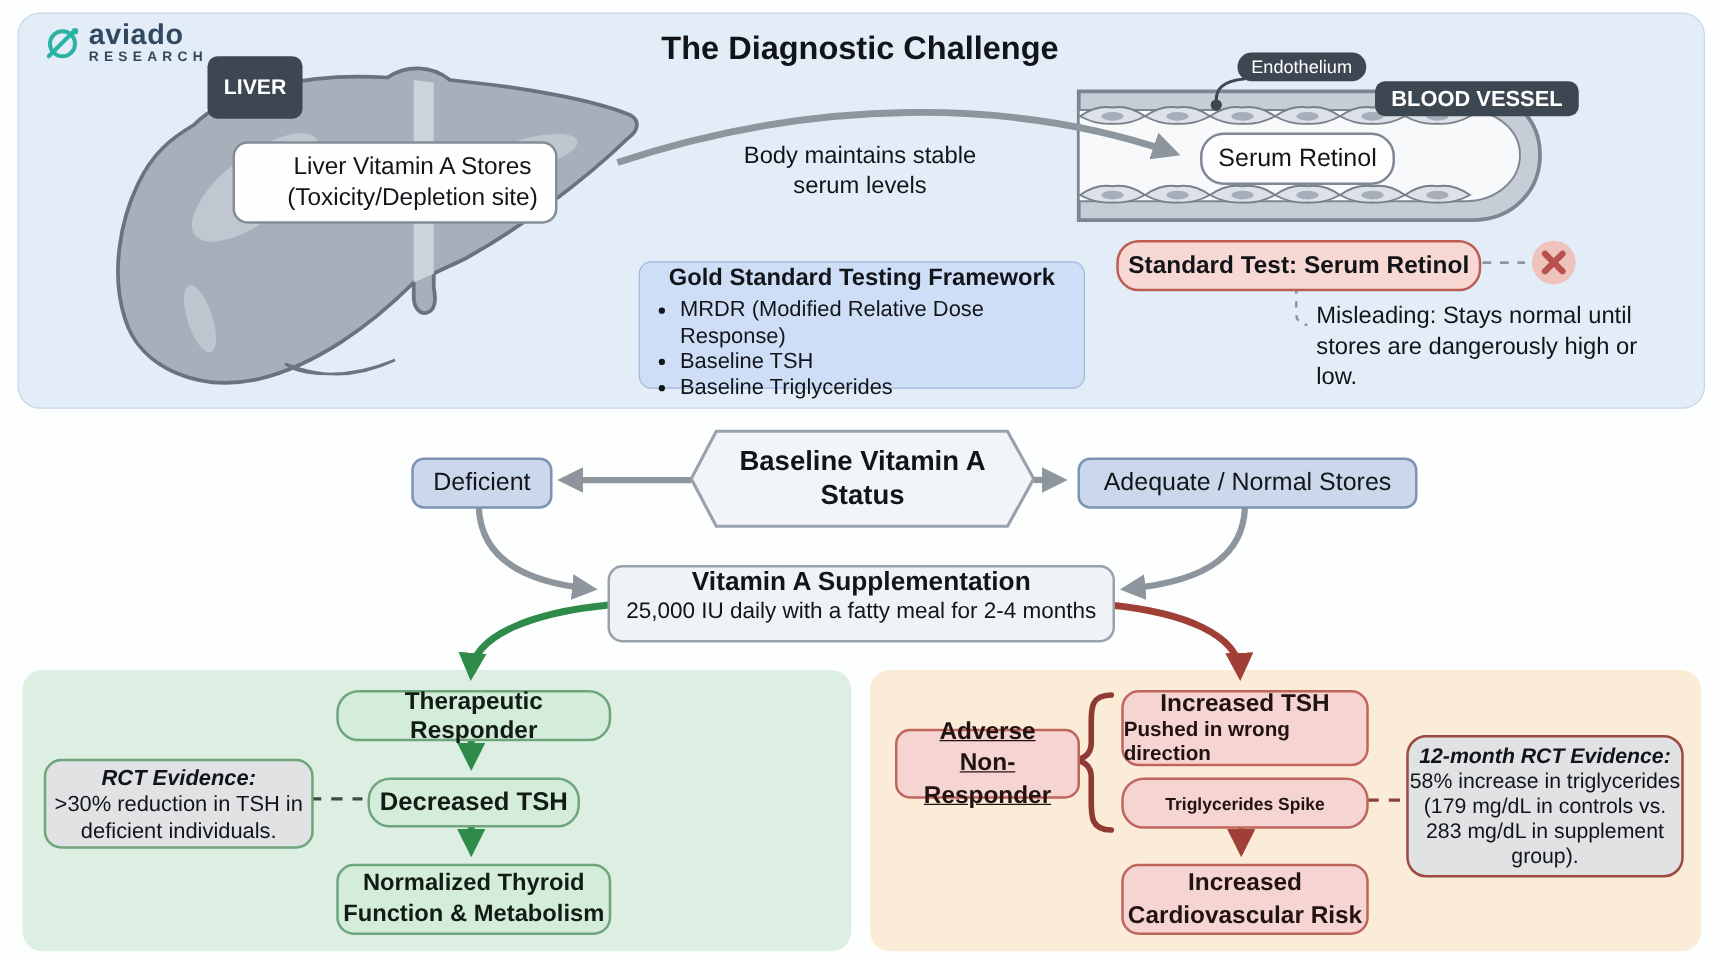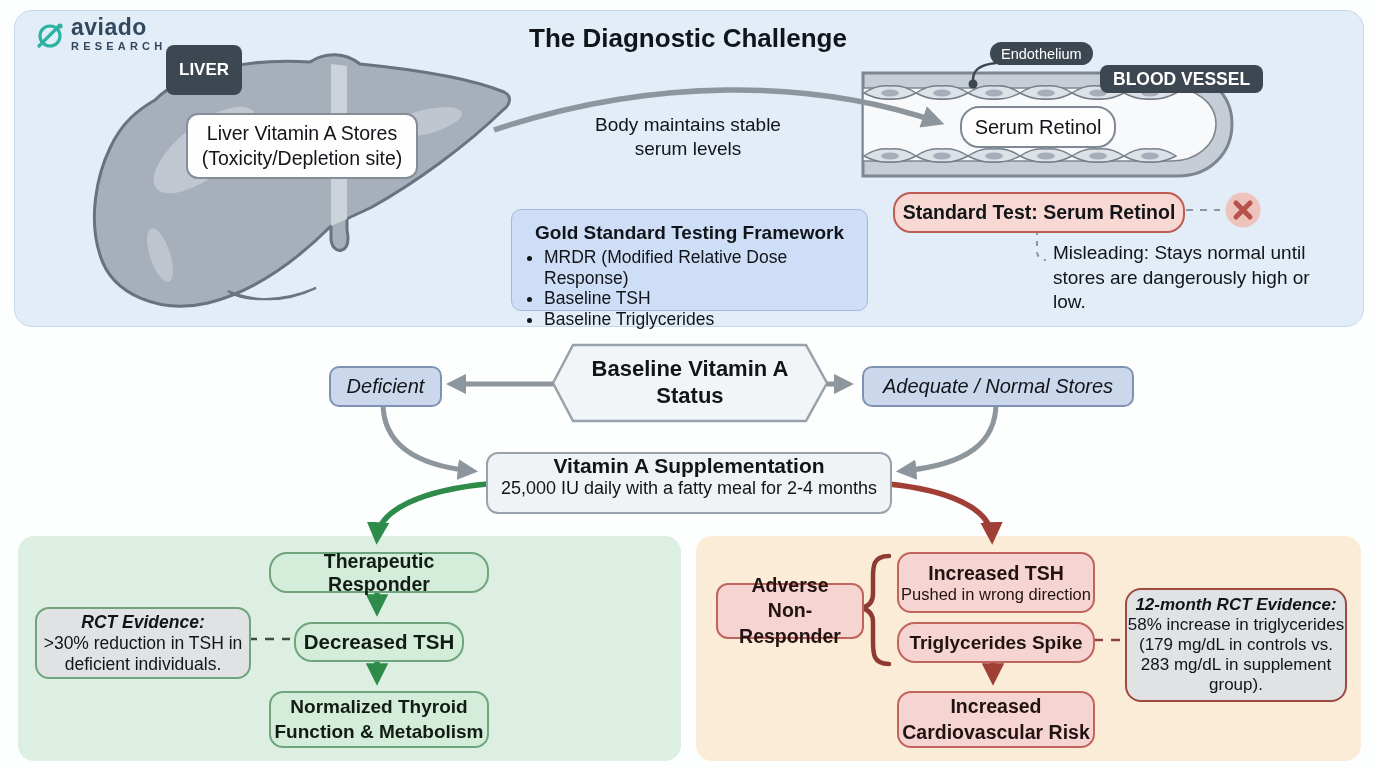--- a/index.html
+++ b/index.html
@@ -9,29 +9,29 @@
   .pre{white-space:pre-line;}
   .center{display:flex;align-items:center;justify-content:center;text-align:center;}
   .panel{border-radius:16px;}
   #top-panel{left:14px;top:10px;width:1348px;height:315px;background:#e3edf8;border:1.5px solid #c7d7ea;border-radius:18px;}
   #green-panel{left:18px;top:536px;width:663px;height:225px;background:#ddefe2;}
   #orange-panel{left:696px;top:536px;width:665px;height:225px;background:#fbecd8;}
   #svg-layer{left:0;top:0;z-index:2;pointer-events:none;}
   .z3{z-index:3;}
   .badge{background:#3d4751;color:#fff;font-weight:bold;border-radius:8px;display:flex;align-items:center;justify-content:center;}
   .whitebox{background:#fefefe;border:2px solid #848d98;border-radius:12px;}
-  .bluebox{background:#cbd8ec;border:2px solid #7e93b4;border-radius:10px;font-size:20px;font-style:italic;}
+  .bluebox{background:#cbd8ec;border:2px solid #7e93b4;border-radius:10px;font-size:20px;}
   .greenbox{background:#d4ecda;border:2px solid #6fa57c;color:#111c14;font-weight:bold;}
   .pinkbox{background:#f6d4d1;border:2px solid #c0655e;color:#221313;font-weight:bold;}
   .graybox{border-radius:14px;background:#e1e2e4;}
   .evtitle{font-style:italic;font-weight:bold;}
-  #logo{left:34px;top:16px;display:flex;align-items:flex-end;gap:5px;}
+  #logo{left:34px;top:16px;display:flex;align-items:center;gap:5px;}
   #logo .brand{font-size:23px;font-weight:bold;color:#31485f;line-height:22px;letter-spacing:.5px;}
   #logo .sub{font-size:11px;font-weight:bold;color:#31485f;letter-spacing:4.2px;margin-top:2px;}
-  #gold-box{left:511px;top:209px;width:357px;height:102px;background:#cedef7;border:1.5px solid #a3b8da;border-radius:10px;box-sizing:border-box;padding-top:12px;}
+  #gold-box{left:511px;top:209px;width:357px;height:102px;background:#cedef7;border:1.5px solid #a3b8da;border-radius:10px;box-sizing:border-box;padding-top:2px;}
   #gold-box .gtitle{font-size:19px;font-weight:bold;text-align:center;}
   #gold-box ul{margin:3px 0 0 10px;padding-left:22px;}
   #gold-box li{font-size:17.5px;line-height:1.18;}
   .note{font-size:19px;line-height:1.3;}
 </style>
 </head>
 <body>
 
 <div id="canvas">
 
@@ -125,21 +125,21 @@
     <div>
       <div class="brand">aviado</div>
       <div class="sub">RESEARCH</div>
     </div>
   </div>
 
   <div class="abs z3" style="left:0;top:23px;width:1376px;text-align:center;font-size:26px;font-weight:bold;">The Diagnostic Challenge</div>
 
   <div class="abs z3 badge" style="left:166px;top:45px;height:28px;padding:11px 13px;font-size:17px;">LIVER</div>
 
-  <div class="abs z3 whitebox center pre" style="left:186px;top:113px;width:228px;height:62px;font-size:19.5px;line-height:1.3;">Liver Vitamin A Stores
+  <div class="abs z3 whitebox center pre" style="left:186px;top:113px;width:228px;height:62px;font-size:19.5px;line-height:1.3;padding-left:28px;">Liver Vitamin A Stores
 (Toxicity/Depletion site)</div>
 
   <div class="abs z3 center pre" style="left:580px;top:113px;width:216px;font-size:19px;line-height:1.25;">Body maintains stable
 serum levels</div>
 
   <div class="abs z3 badge" style="left:990px;top:42px;height:23px;padding:0 11px;font-size:14.5px;border-radius:12px;font-weight:normal;">Endothelium</div>
 
   <div class="abs z3 badge" style="left:1100px;top:65px;height:28px;padding:0 13px;font-size:17.5px;">BLOOD VESSEL</div>
 
   <div class="abs z3 center" style="left:960px;top:106px;width:152px;height:38px;background:#fdfdfd;border:2px solid #7f8894;border-radius:19px;font-size:20px;">Serum Retinol</div>
@@ -176,29 +176,29 @@
     <div class="evtitle" style="font-size:17.5px;">RCT Evidence:</div>
     <div class="pre" style="font-size:17.5px;text-align:center;line-height:1.2;">&gt;30% reduction in TSH in
 deficient individuals.</div>
   </div>
 
   <div class="abs z3 greenbox center" style="left:294px;top:622px;width:166px;height:36px;border-radius:18px;font-size:20.5px;">Decreased TSH</div>
 
   <div class="abs z3 greenbox center pre" style="left:269px;top:691px;width:216px;height:53px;border-radius:14px;font-size:19px;line-height:1.3;">Normalized Thyroid
 Function &amp; Metabolism</div>
 
-  <div class="abs z3 pinkbox center pre" style="left:716px;top:583px;width:144px;height:52px;border-radius:12px;font-size:19.5px;line-height:1.3;">Adverse
+  <div class="abs z3 pinkbox center pre" style="left:716px;top:583px;width:144px;height:52px;border-radius:12px;font-size:19.5px;line-height:1.3;text-decoration:underline;">Adverse
 Non-Responder</div>
 
   <div class="abs z3 pinkbox" style="left:897px;top:552px;width:194px;height:57px;border-radius:14px;display:flex;flex-direction:column;align-items:center;justify-content:center;">
     <div style="font-size:19.5px;">Increased TSH</div>
-    <div style="font-size:16.5px;font-weight:normal;">Pushed in wrong direction</div>
-  </div>
-
-  <div class="abs z3 pinkbox center" style="left:897px;top:622px;width:194px;height:37px;border-radius:18px;font-size:19px;">Triglycerides Spike</div>
+    <div style="font-size:16.5px;font-weight:bold;">Pushed in wrong direction</div>
+  </div>
+
+  <div class="abs z3 pinkbox center" style="left:897px;top:622px;width:194px;height:37px;border-radius:18px;font-size:14px;">Triglycerides Spike</div>
 
   <div class="abs z3 graybox" style="left:1125px;top:588px;width:218px;height:110px;border:2px solid #9c4a42;border-radius:16px;display:flex;flex-direction:column;align-items:center;justify-content:center;">
     <div class="evtitle" style="font-size:17px;font-style:italic;">12-month RCT Evidence:</div>
     <div class="pre" style="font-size:17px;text-align:center;line-height:1.18;">58% increase in triglycerides
 (179 mg/dL in controls vs.
 283 mg/dL in supplement
 group).</div>
   </div>
 
   <div class="abs z3 pinkbox center pre" style="left:897px;top:691px;width:194px;height:53px;border-radius:14px;font-size:19.5px;line-height:1.3;">Increased

